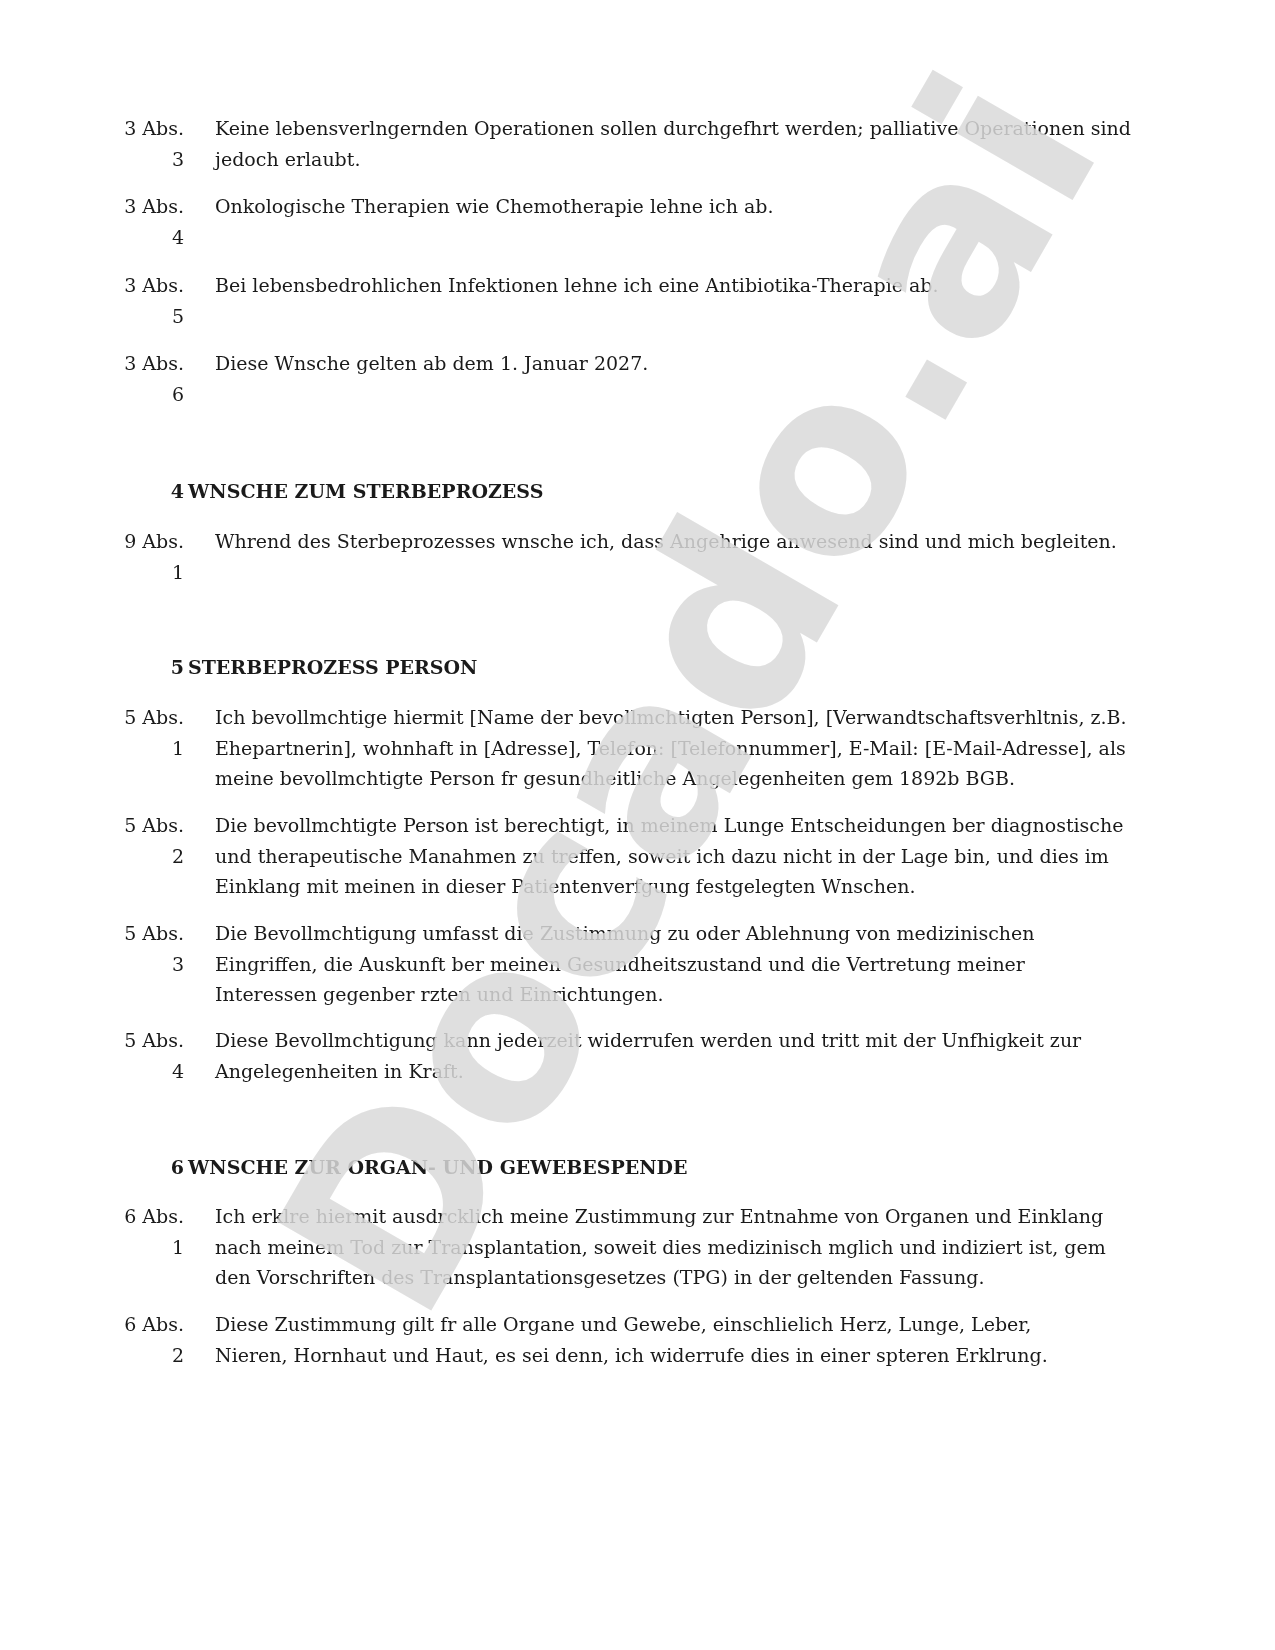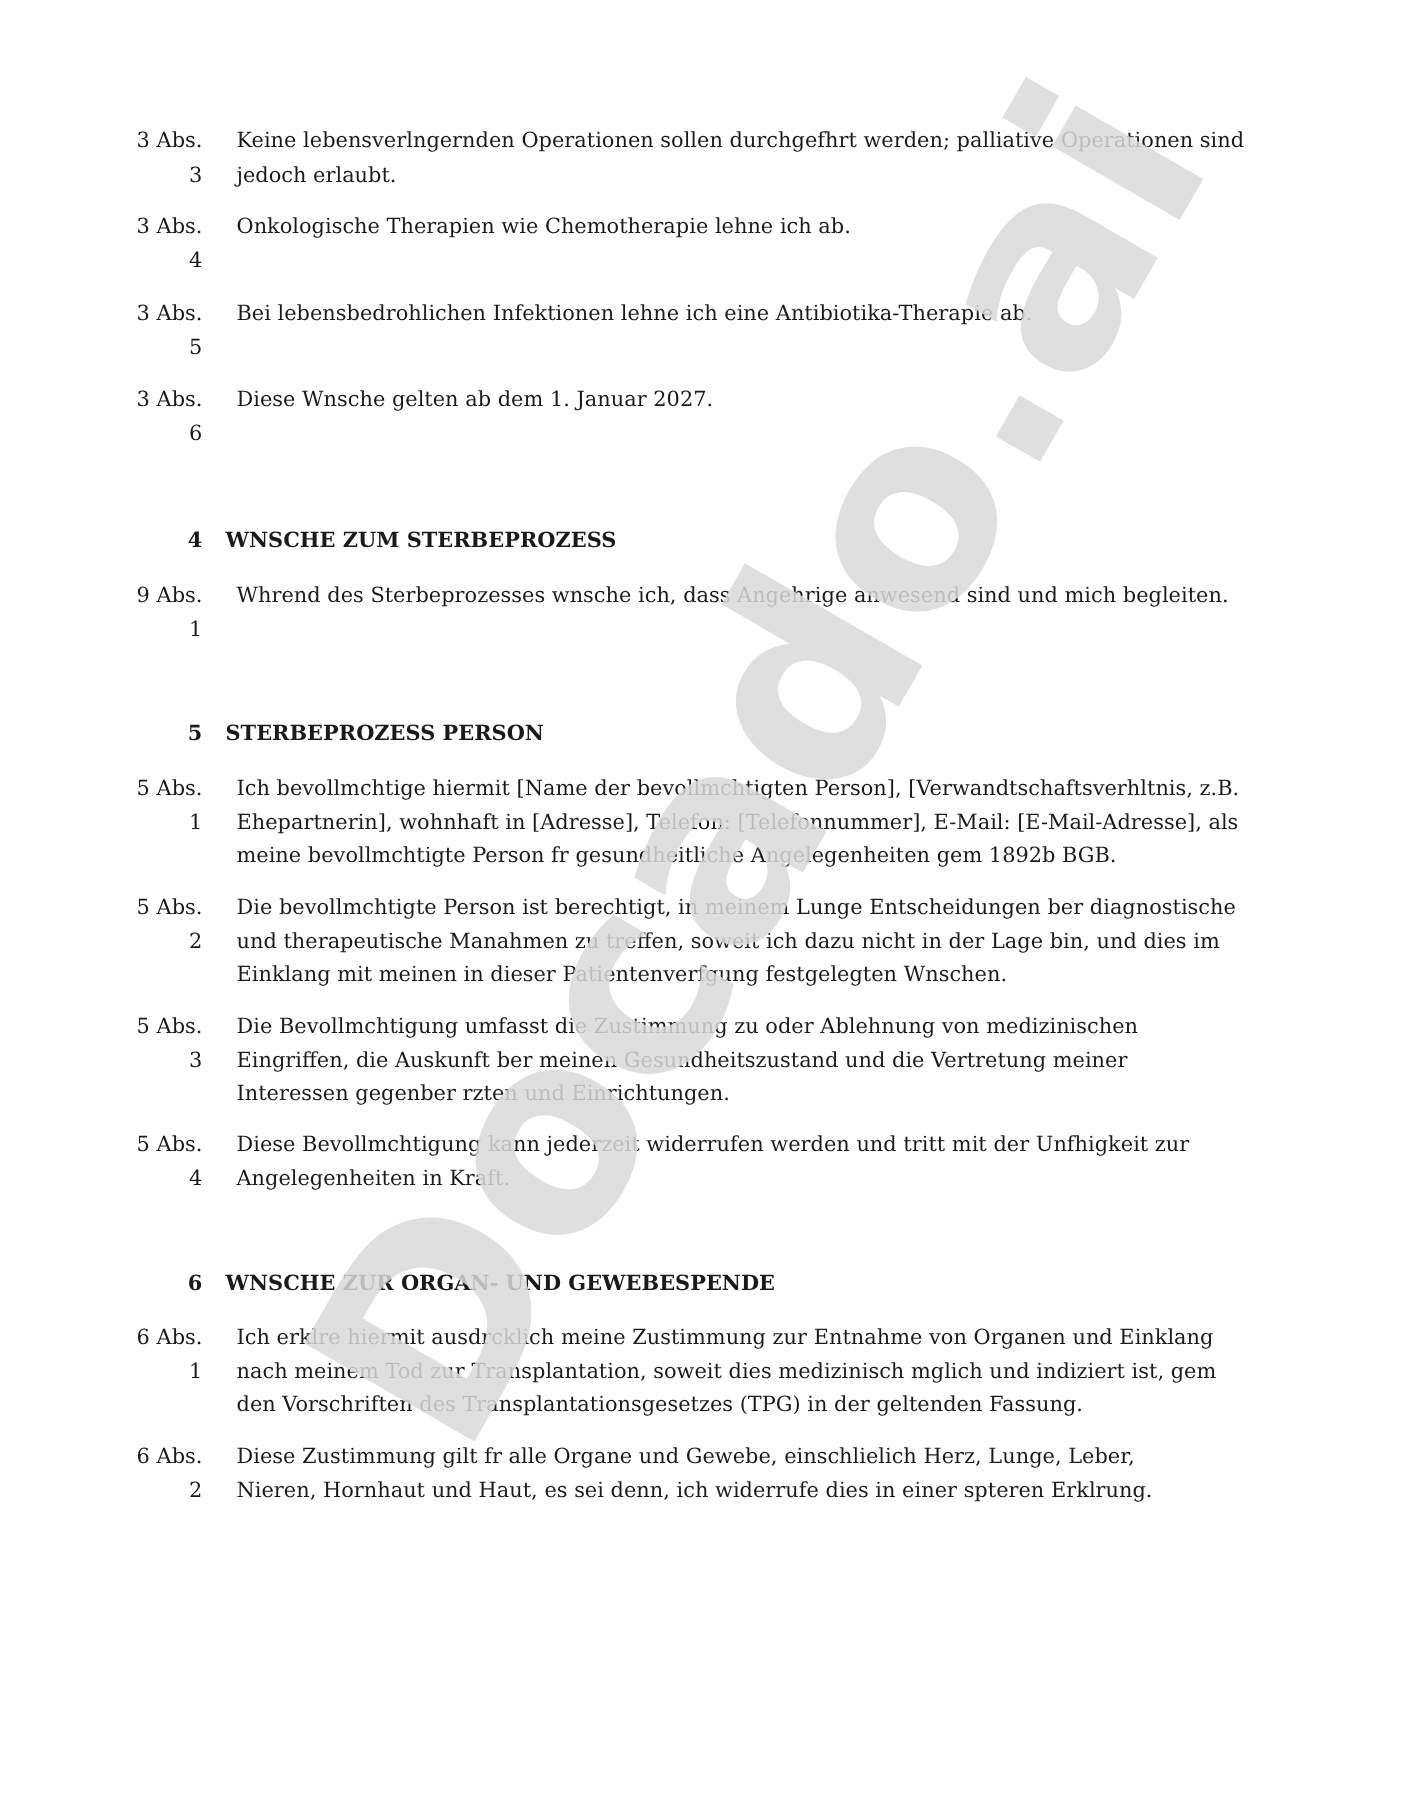--- a/index.html
+++ b/index.html
@@ -18,21 +18,21 @@
     .num .l1 { display: block; white-space: nowrap; }
     .num .l2 { display: block; }
     .txt {
       position: absolute; left: 215px; width: 930px;
     }
     .heading {
       position: absolute; left: 0; width: 1275px;
       font-size: 19px; font-weight: bold; line-height: 30px;
     }
     .heading .hnum { position: absolute; left: 112px; width: 72px; text-align: right; }
-    .heading .htxt { position: absolute; left: 205px; white-space: nowrap; }
+    .heading .htxt { position: absolute; left: 188px; white-space: nowrap; }
     .watermark {
       position: absolute; left: 0; top: 0; width: 1275px; height: 1650px;
       pointer-events: none; z-index: 5;
     }
     .watermark svg { width: 100%; height: 100%; }
   </style>
 </head>
 <body>
 
 <div class="page">

